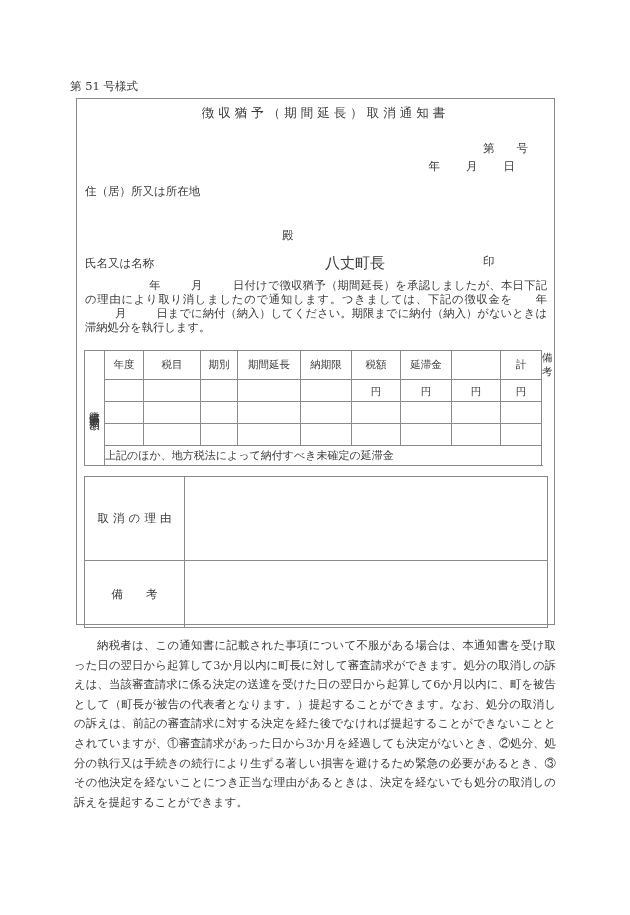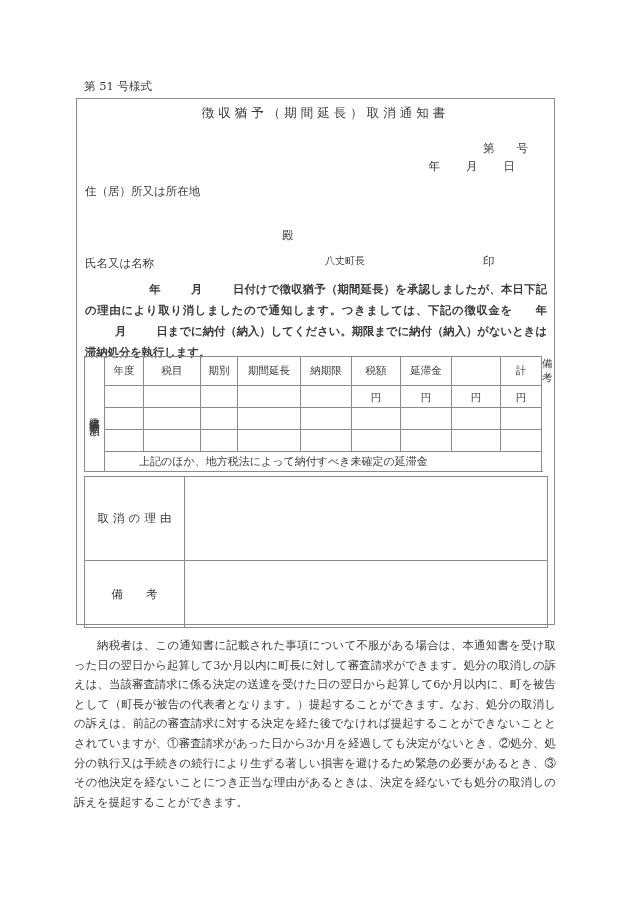--- a/index.html
+++ b/index.html
@@ -19,21 +19,21 @@
     position: absolute;
     left: 0; top: 0;
     width: 630px;
     height: 915px;
     overflow: hidden;
   }
 
   
   .form-no {
     position: absolute;
-    left: 84px;
+    left: 70px;
     top: 79px;
     font-size: 11.5px;
     line-height: 14px;
     white-space: nowrap;
   }
 
   
   .frame {
     position: absolute;
     left: 76px;
@@ -96,51 +96,50 @@
     position: absolute;
     left: 205px;
     top: 129px;
     font-size: 11.5px;
   }
 
   .issuer {
     position: absolute;
     left: 248px;
     top: 155px;
-    font-size: 10px;
+    font-size: 15px;
     white-space: nowrap;
   }
   .seal {
     position: absolute;
     left: 406px;
     top: 155px;
     font-size: 11.5px;
   }
 
   
   .body-para {
     position: absolute;
     left: 8px;
     right: 7px;
     top: 180px;
     font-size: 11.3px;
-    line-height: 21px;
+    line-height: 14px;
     text-align: justify;
     text-justify: inter-ideograph;
     text-indent: 42px;
-    font-weight: bold;
   }
   .body-para .gap-s { display: inline-block; width: 22px; }
   .body-para .gap-m { display: inline-block; width: 30px; }
 
   
   .tax-table {
     position: absolute;
     left: 7px;
-    top: 257px;
+    top: 251px;
     width: 416px;
     border-collapse: collapse;
     table-layout: fixed;
     font-size: 10.5px;
   }
   .tax-table td, .tax-table th {
     border: 1px solid #8a8a8a;
     padding: 0;
     font-weight: normal;
     text-align: center;
@@ -169,21 +168,20 @@
   .yen-cell {
     text-align: right;
     padding-right: 4px;
     vertical-align: bottom;
     font-size: 10.5px;
     line-height: 19px;
   }
 
   .note-row td {
     text-align: left;
-    padding-left: 34px;
     height: 19px;
     font-size: 11px;
   }
 
   
   .block {
     position: absolute;
     left: 7px;
     width: 464px;
     border: 1px solid #8a8a8a;

